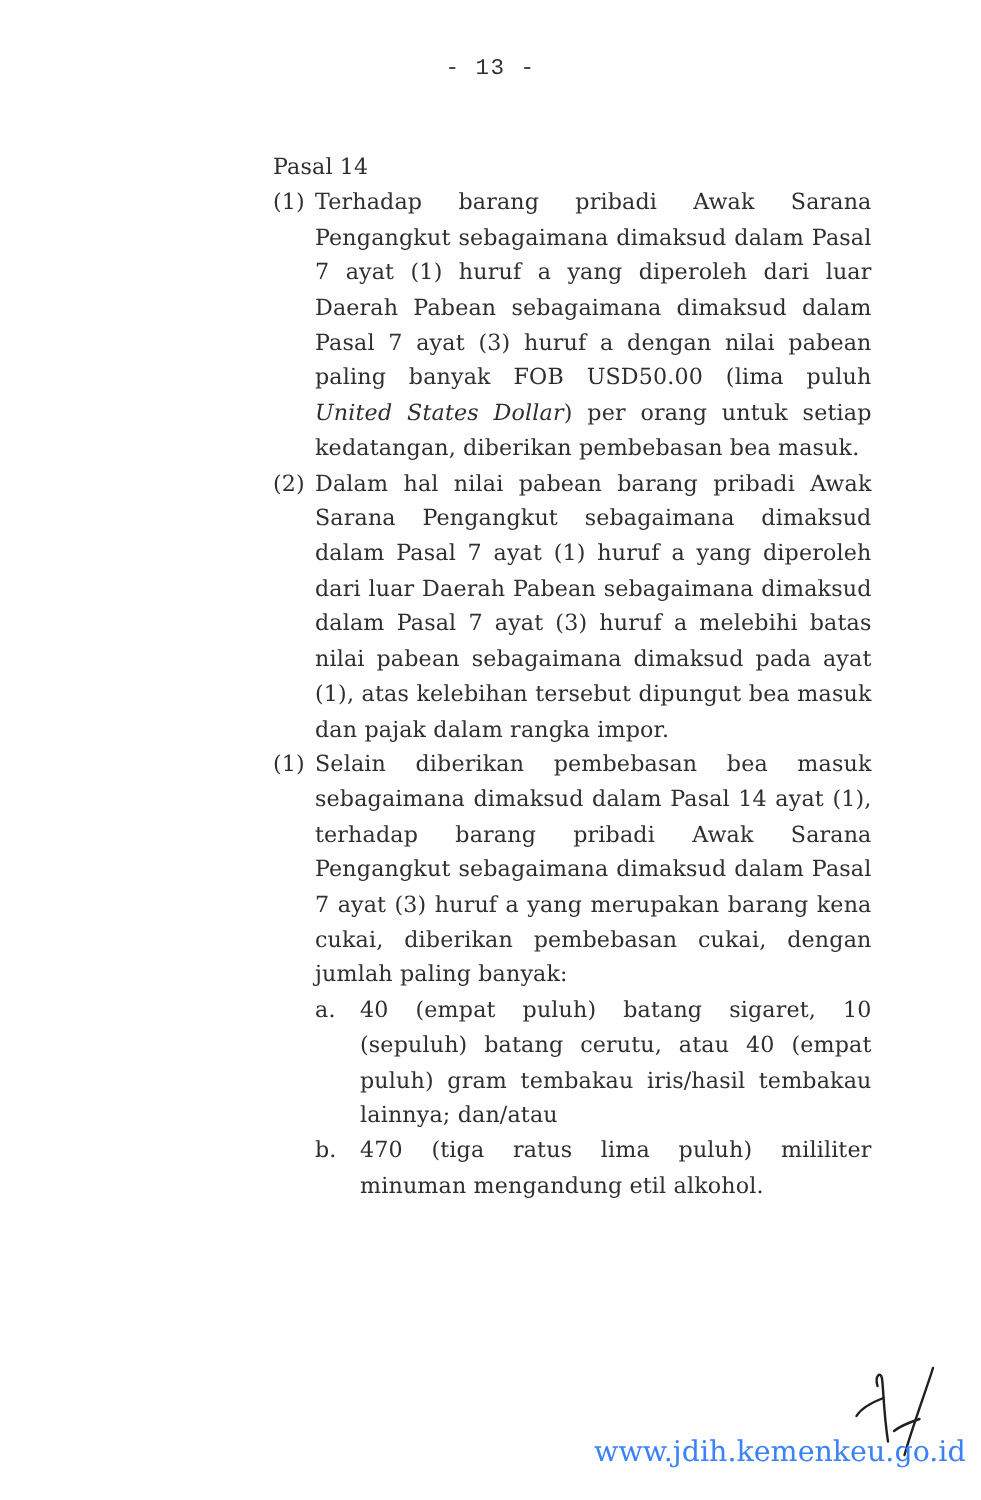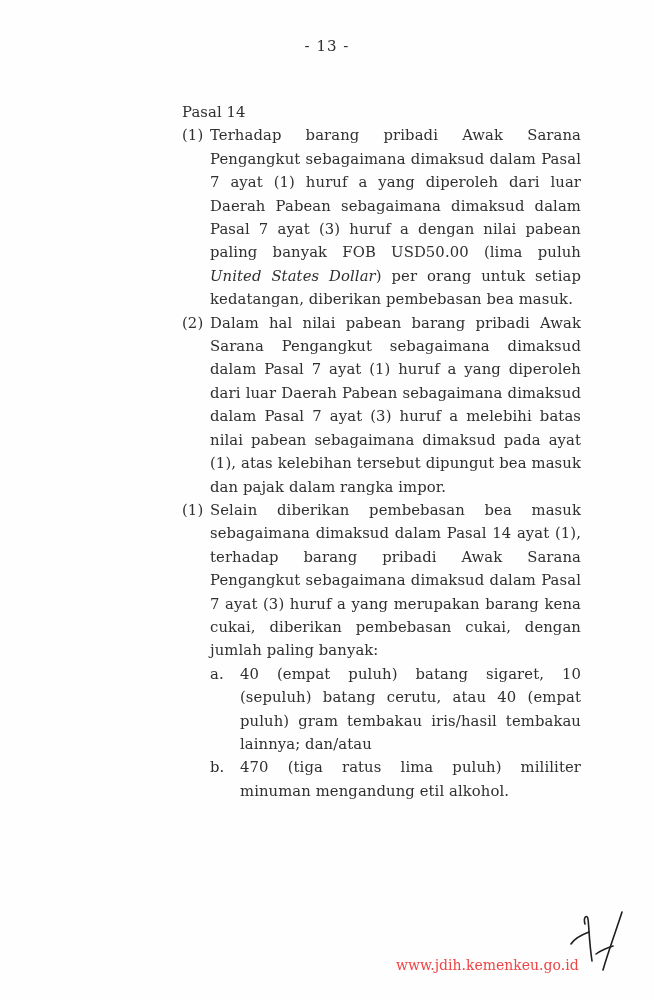--- a/index.html
+++ b/index.html
@@ -17,20 +17,21 @@
     overflow: hidden;
   }
   .page-number {
     position: absolute;
     top: 37px;
     left: 0;
     width: 654px;
     text-align: center;
     font-size: 15px;
     letter-spacing: 1px;
+    font-family: Liberation Mono, monospace;
   }
   .content {
     position: absolute;
     left: 182px;
     top: 84px;
     width: 399px;
     font-size: 14.8px;
     line-height: 23.4px;
     letter-spacing: 0.1px;
     text-align: justify;
@@ -61,22 +62,22 @@
     flex: 0 0 30px;
   }
   .subitem .sub-body {
     flex: 1;
     text-align: justify;
   }
   .watermark {
     position: absolute;
     left: 396px;
     top: 957px;
-    font-size: 14px;
-    color: #ef4444;
+    font-size: 19px;
+    color: #3b82f6;
     white-space: nowrap;
   }
   .signature {
     position: absolute;
     left: 556px;
     top: 897px;
     width: 80px;
     height: 85px;
   }
 </style>

